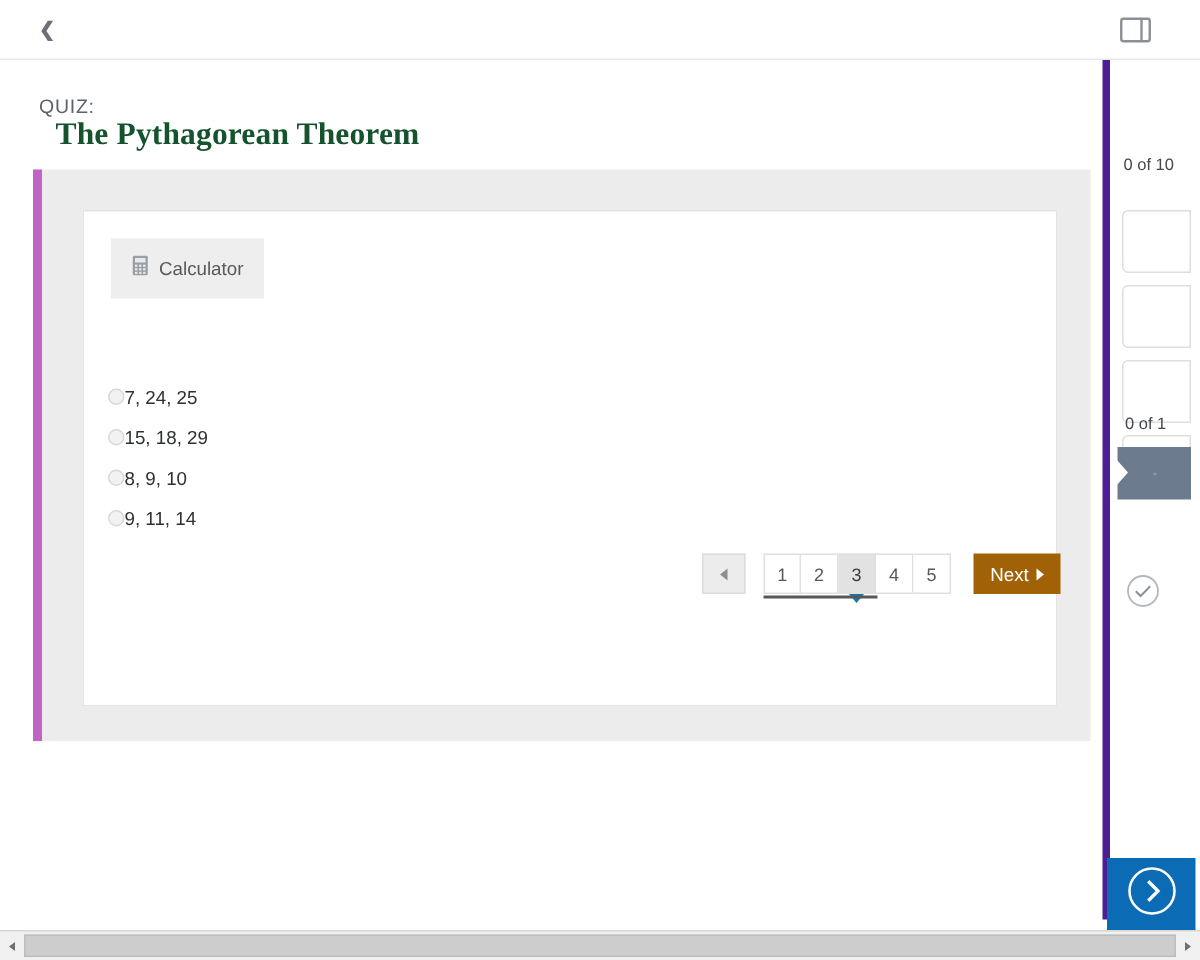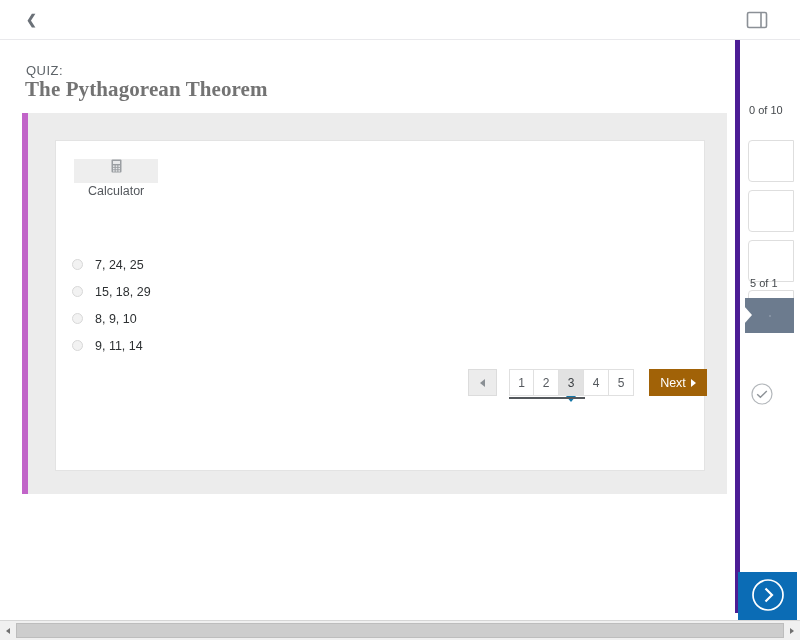--- a/index.html
+++ b/index.html
@@ -49,25 +49,25 @@
   }
 
   
   #quiz-kicker {
     position: absolute; left: 26px; top: 63px;
     font-size: 13px;
     letter-spacing: 0.5px;
     color: #5d6368;
   }
   #quiz-title {
-    position: absolute; left: 25px; top: 77px;
+    position: absolute; left: 37px; top: 77px;
     font-family: "Liberation Serif", serif;
     font-size: 21px;
     font-weight: bold;
-    color: #737373;
+    color: #14532d;
     letter-spacing: 0.1px;
   }
 
   
   #content-panel {
     position: absolute; left: 22px; top: 113px;
     width: 705px; height: 381px;
     background: #ececec;
   }
   #accent-bar {
@@ -79,27 +79,26 @@
     position: absolute; left: 33px; top: 27px;
     width: 650px; height: 331px;
     background: #ffffff;
     border: 1px solid #e3e3e3;
     box-sizing: border-box;
   }
 
   
   #calculator-button {
     position: absolute; left: 18px; top: 18px;
-    height: 24px;
+    height: 40px;
     display: flex; align-items: center;
     gap: 7px;
     padding: 0 14px;
     background: #eeeeee;
     cursor: pointer;
-    flex-direction: column;
   }
   #calculator-label {
     font-size: 12.5px;
     color: #55595e;
   }
 
   
   #question-text {
     position: absolute; left: 16px; top: 85px;
     font-size: 12.5px;
@@ -107,21 +106,20 @@
     line-height: 1.4;
   }
 
   
   #options {
     position: absolute; left: 16px; top: 110px;
     width: 450px;
   }
   .option-row {
     display: flex; align-items: center;
-    gap: 12px;
     height: 27px;
     margin-bottom: 0;
     cursor: pointer;
   }
   .option-radio {
     width: 11px; height: 11px;
     border-radius: 50%;
     background: #f2f2f2;
     border: 1px solid #d8d8d8;
     box-sizing: border-box;
@@ -399,21 +397,21 @@
 
     </div>
   </div>
 
   <div id="right-rail">
     <div id="rail-score">0 of 10</div>
     <div class="rail-box" id="rail-box-1"></div>
     <div class="rail-box" id="rail-box-2"></div>
     <div class="rail-box" id="rail-box-3"></div>
     <div class="rail-box" id="rail-box-4"></div>
-    <div id="rail-box-4-score">5 of 1</div>
+    <div id="rail-box-4-score">0 of 1</div>
     <div id="rail-marker">
       <span id="rail-marker-dot"></span>
     </div>
     <div id="rail-check">
       <svg width="24" height="24" viewBox="0 0 24 24">
         <circle cx="12" cy="12" r="10" fill="none" stroke="#b3b7bb" stroke-width="1.2"></circle>
         <polyline points="7.2,12.2 10.4,15.3 16.8,8.9" fill="none" stroke="#8d9297" stroke-width="1.4"></polyline>
       </svg>
     </div>
   </div>

